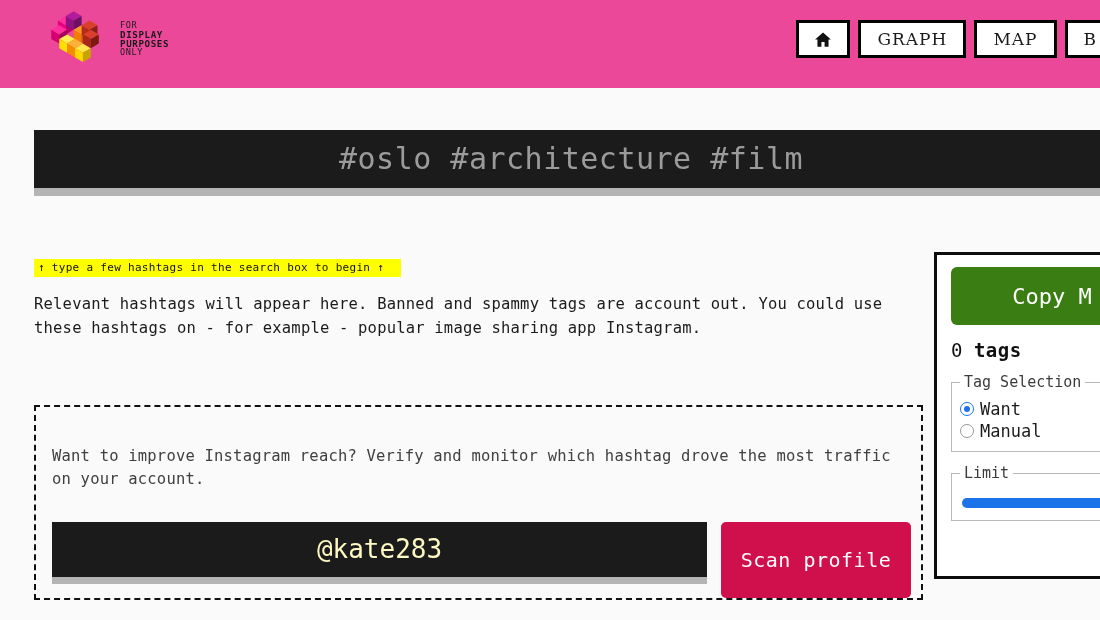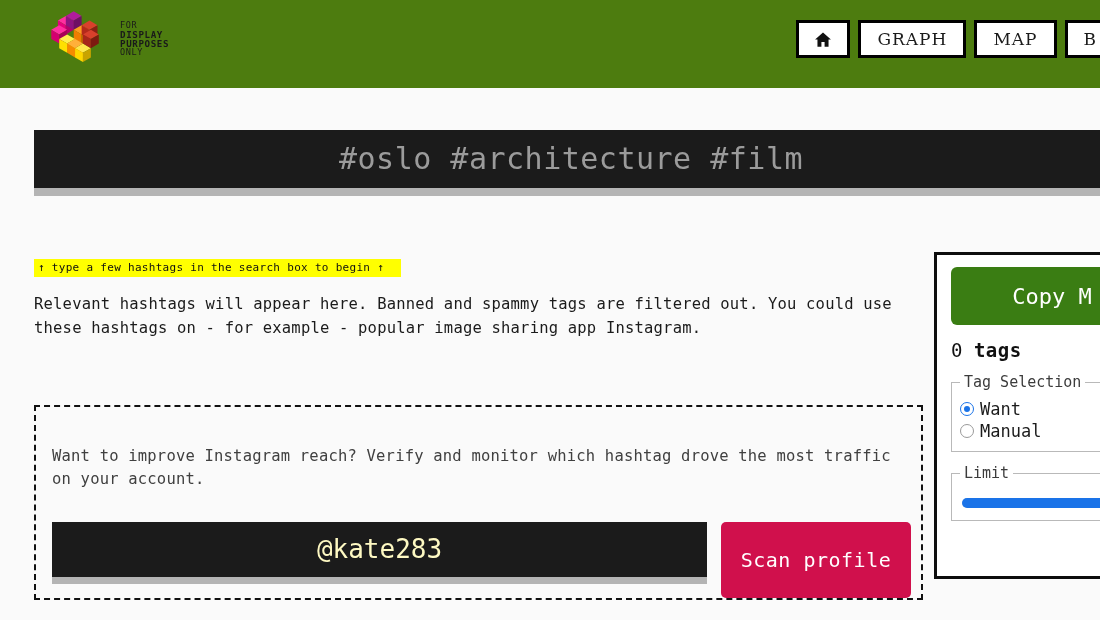--- a/index.html
+++ b/index.html
@@ -8,21 +8,21 @@
     width: 1100px; height: 620px;
     overflow: hidden;
     background: #fafafa;
     font-family: "DejaVu Sans Mono", "Liberation Mono", monospace;
   }
   .page { position: relative; width: 1100px; height: 620px; }
 
   
   .header {
     position: absolute; top: 0; left: 0; width: 1100px; height: 88px;
-    background: #4d7c0f;
+    background: #ec4899;
   }
   .logo-wrap {
     position: absolute; left: 46px; top: 6px;
     display: flex; align-items: center; gap: 8px;
   }
   .logo-mark { width: 66px; height: 66px; display: block; }
   .logo-text {
     font-family: "DejaVu Sans Mono", "Liberation Mono", monospace;
     line-height: 1.02;
     color: #1a1a1a;
@@ -265,21 +265,21 @@
     </div>
   </div>
 
   <div class="search-wrap">
     <div class="search-box">#oslo #architecture #film</div>
     <div class="search-underline"></div>
   </div>
 
   <div class="content">
     <div class="hint">↑ type a few hashtags in the search box to begin ↑</div>
-    <div class="blurb">Relevant hashtags will appear here. Banned and spammy tags are filtered out. You could use these hashtags on - for example - popular image sharing app Instagram.</div>
+    <div class="blurb">Relevant hashtags will appear here. Banned and spammy tags are account out. You could use these hashtags on - for example - popular image sharing app Instagram.</div>
   </div>
 
   <div class="promo">
     <div class="promo-text">Want to improve Instagram reach? Verify and monitor which hashtag drove the most traffic on your account.</div>
     <div class="promo-row">
       <div class="user-field-wrap">
         <div class="user-input">@kate283</div>
         <div class="user-underline"></div>
       </div>
       <div class="scan-btn">Scan profile</div>

